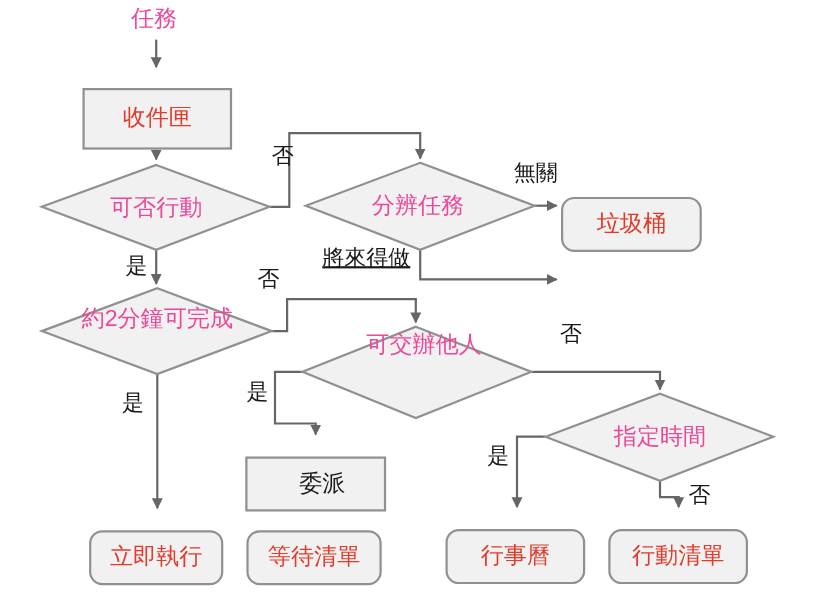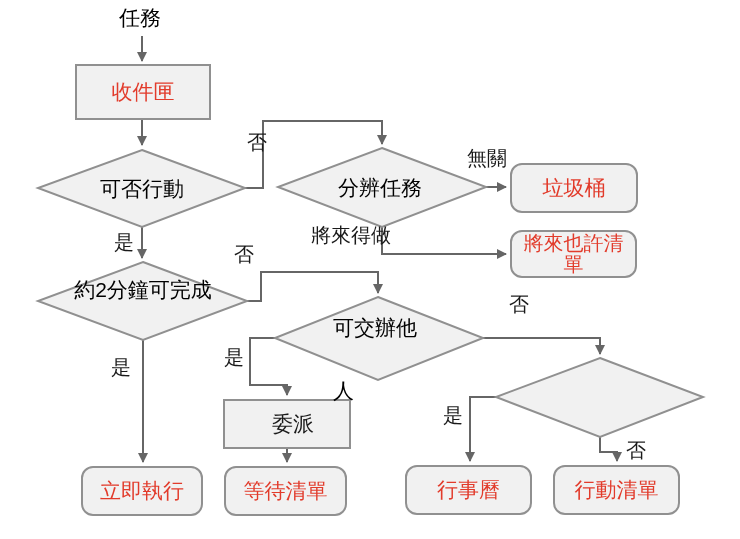--- a/index.html
+++ b/index.html
@@ -3,27 +3,27 @@
 <meta charset="utf-8">
 <style>
   html,body { margin:0; padding:0; background:#ffffff; }
   .canvas {
     position:relative; width:740px; height:539px; background:#ffffff;
     font-family:"Liberation Sans", sans-serif; overflow:hidden;
   }
   .canvas svg { position:absolute; left:0; top:0; }
   .node-text {
     position:absolute; display:flex; align-items:center; justify-content:center;
-    text-align:center; font-size:21px; color:#000000; line-height:23px; white-space:nowrap;
+    text-align:center; font-size:21px; color:#ec4899; line-height:23px; white-space:nowrap;
   }
   .box {
     position:absolute; box-sizing:border-box;
     background:#f1f1f1; border:2px solid #909090;
     display:flex; flex-direction:column; align-items:center; justify-content:center;
-    font-size:21px; color:#1a1a1a; line-height:22px; text-align:center;
+    font-size:21px; color:#1a1a1a; line-height:22px; text-align:center;margin-top:16px;
   }
   .rounded { border-radius:12px; }
   .red { color:#e23b2b; }
   .lbl {
     position:absolute; color:#1a1a1a; font-size:20px; line-height:22px;
     text-align:center; white-space:nowrap;
   }
   .left-align { text-align:left; justify-content:flex-start; }
 </style>
 </head>
@@ -70,24 +70,20 @@
   </div>
 
   <div class="box" style="left:223px; top:399px; width:128px; height:50px;padding-left:12px;">
     <span>委派</span>
   </div>
 
   <div class="box rounded" style="left:510px; top:163px; width:128px; height:50px;">
     <span class="red">垃圾桶</span>
   </div>
 
-  <div class="box rounded" style="left:510px; top:230px; width:127px; height:48px; font-size:20px; line-height:21px;">
-    <span class="red">將來也許清</span>
-    <span class="red">單</span>
-  </div>
 
   <div class="box rounded" style="left:81px; top:466px; width:122px; height:50px;">
     <span class="red">立即執行</span>
   </div>
 
   <div class="box rounded" style="left:224px; top:466px; width:123px; height:50px;">
     <span class="red">等待清單</span>
   </div>
 
   <div class="box rounded" style="left:405px; top:465px; width:127px; height:50px;">
@@ -100,29 +96,30 @@
 
   <div class="node-text" style="left:42px; top:177px; width:200px;">可否行動</div>
 
   <div class="node-text" style="left:280px; top:176px; width:200px;">分辨任務</div>
 
   <div class="node-text" style="left:43px; top:278px; width:200px; flex-direction:row;">
     <span>約2分鐘</span>
     <span>可完成</span>
   </div>
 
-  <div class="node-text left-align" style="left:333px; top:316px; width:130px; flex-direction:column; align-items:flex-start;gap:40px;">
+  <div class="node-text left-align" style="left:333px; top:302px; width:130px; align-items:flex-start;">
     <span>可交辦他</span>
     <span>人</span>
   </div>
 
+  <div class="node-text" style="left:500px; top:386px; width:200px;">指定時間</div>
 
   <div class="lbl" style="left:237px; top:131px; width:40px;">否</div>
   <div class="lbl" style="left:457px; top:147px; width:60px;">無關</div>
-  <div class="lbl" style="left:301px; top:224px; width:100px;">將來得做</div>
+  <div class="lbl" style="left:283px; top:224px; width:100px;text-decoration:underline;">將來得做</div>
   <div class="lbl" style="left:104px; top:231px; width:40px;">是</div>
   <div class="lbl" style="left:224px; top:243px; width:40px;">否</div>
   <div class="lbl" style="left:101px; top:356px; width:40px;">是</div>
   <div class="lbl" style="left:214px; top:346px; width:40px;">是</div>
   <div class="lbl" style="left:499px; top:293px; width:40px;">否</div>
   <div class="lbl" style="left:433px; top:404px; width:40px;">是</div>
   <div class="lbl" style="left:616px; top:439px; width:40px;">否</div>
 
 </div>
 

